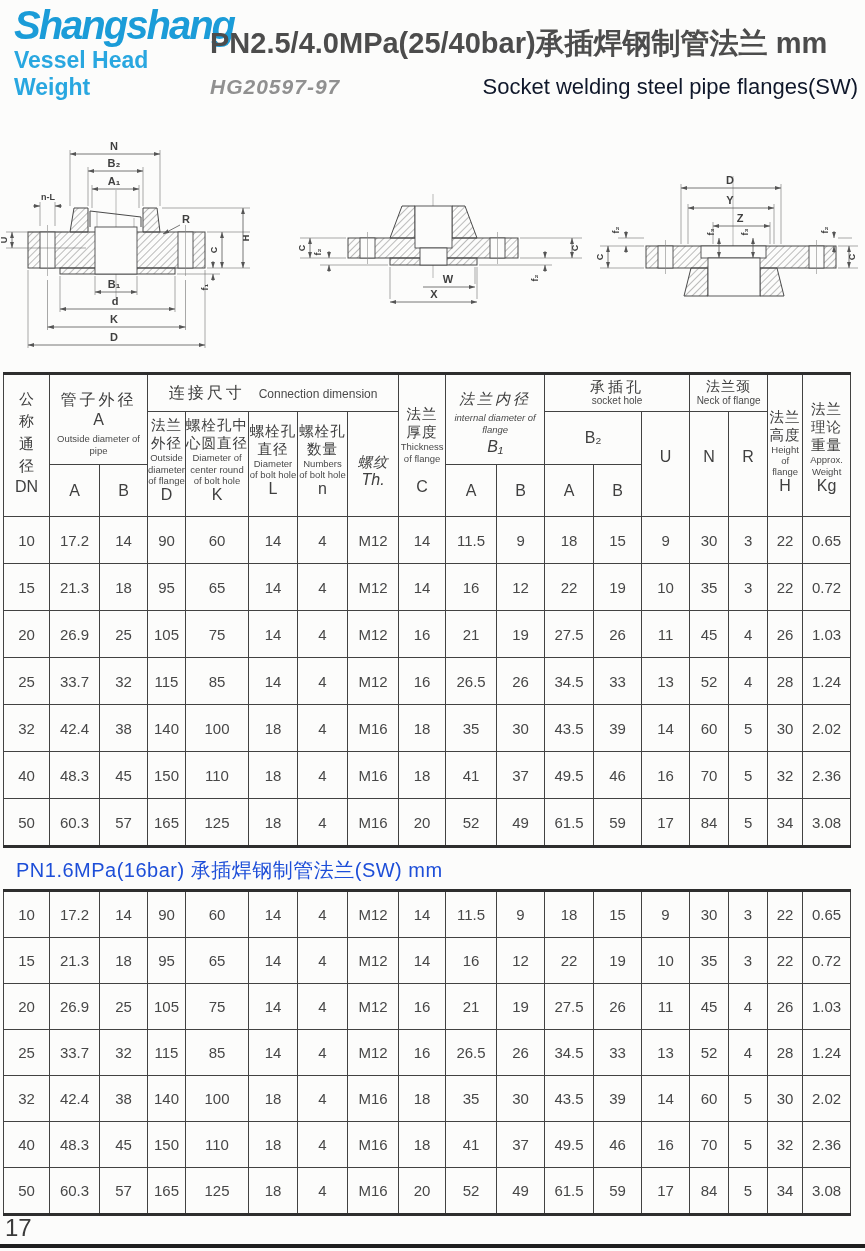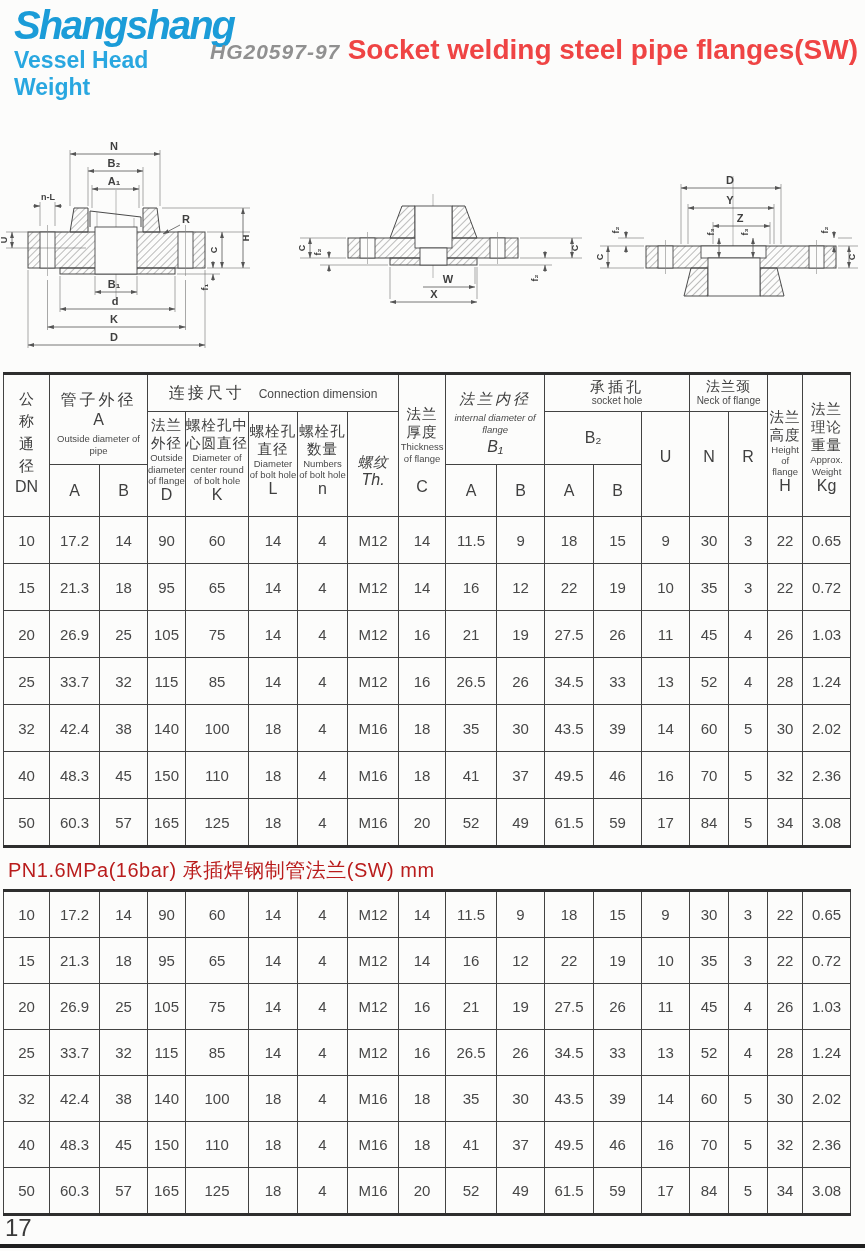--- a/index.html
+++ b/index.html
@@ -6,21 +6,21 @@
   .page{position:relative;width:865px;height:1251px;background:#fcfcfb;overflow:hidden;
         font-family:"Liberation Sans","DejaVu Sans",sans-serif;color:#454545;}
   
   .logo{position:absolute;left:14px;top:4px;width:200px;}
   .logo-l1{font-size:40px;font-weight:bold;font-style:italic;color:#1b9cd8;letter-spacing:-2px;line-height:1.05;}
   .logo-l2{font-size:23px;font-weight:600;color:#29a7e0;letter-spacing:0px;margin-top:1px;}
   .title-block{position:absolute;left:210px;top:24px;width:648px;}
   .page-title{font-size:29px;font-weight:600;color:#4c4c4c;white-space:nowrap;}
   .title-sub{display:flex;justify-content:space-between;align-items:baseline;margin-top:10px;}
   .standard{font-size:21px;font-weight:bold;font-style:italic;color:#909090;letter-spacing:1px;}
-  .subtitle{font-size:28px;color:#ef4444;font-weight:bold;}
+  .subtitle{font-size:22px;color:#0f172a;}
   
   .drawings{position:absolute;left:0;top:128px;width:865px;height:238px;}
   .drawings svg{position:absolute;}
   #draw-left{left:0;top:2px;}
   #draw-mid{left:290px;top:62px;}
   #draw-right{left:588px;top:38px;}
   .shape{stroke:#4a4a4a;stroke-width:1;fill:none;}
   .hfill{stroke:#4a4a4a;stroke-width:1;}
   .white{fill:#fcfcfb;stroke:#4a4a4a;stroke-width:0.9;}
   .cl{stroke:#8a8a8a;stroke-width:0.6;}
@@ -44,34 +44,35 @@
   .code{font-size:16px;color:#3f3f3f;}
   .stack{display:flex;flex-direction:column;justify-content:flex-start;align-items:center;height:100%;box-sizing:border-box;}
   .between{display:flex;flex-direction:column;justify-content:space-between;align-items:center;height:100%;box-sizing:border-box;}
   .bottomed{display:flex;flex-direction:column;justify-content:flex-end;align-items:center;height:100%;box-sizing:border-box;padding-bottom:14px;}
   .dn-stack{display:flex;flex-direction:column;justify-content:flex-end;align-items:center;height:100%;box-sizing:border-box;padding-bottom:8px;}
   .vchar{width:18px;word-break:break-all;line-height:1.5;font-size:15px;color:#3d3d3d;}
   .strip-inline{display:flex;justify-content:center;align-items:baseline;gap:14px;}
   .strip-inline .en{font-size:12px;}
   .strip-stack{display:flex;flex-direction:column;justify-content:center;align-items:center;height:100%;line-height:1.1;}
   .strip-stack .en{font-size:10px;}
-  .section2-title{position:absolute;left:8px;top:857px;font-size:20px;color:#b91c1c;letter-spacing:0.5px;}
+  .section2-title{position:absolute;left:16px;top:857px;font-size:20px;color:#1d4ed8;letter-spacing:0.5px;}
   .page-number{position:absolute;left:5px;top:1214px;font-size:24px;color:#3a3a3a;}
   .bottom-rule{position:absolute;left:0;top:1244px;width:865px;height:4px;background:#1f1f1f;}
 </style>
 </head>
 <body>
 
 <div class="page">
 
   <div class="logo">
     <div class="logo-l1">Shangshang</div>
     <div class="logo-l2">Vessel Head Weight</div>
   </div>
   <div class="title-block">
+    <div class="page-title">PN2.5/4.0MPa(25/40bar)承插焊钢制管法兰 mm</div>
     <div class="title-sub">
       <span class="standard">HG20597-97</span>
       <span class="subtitle">Socket welding steel pipe flanges(SW)</span>
     </div>
   </div>
 
   <div class="drawings">
 
     <svg id="draw-left" width="300" height="222" viewBox="0 0 300 222">
       <defs>

